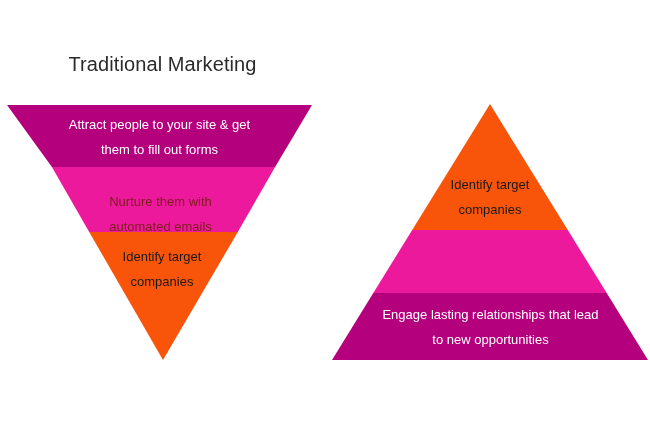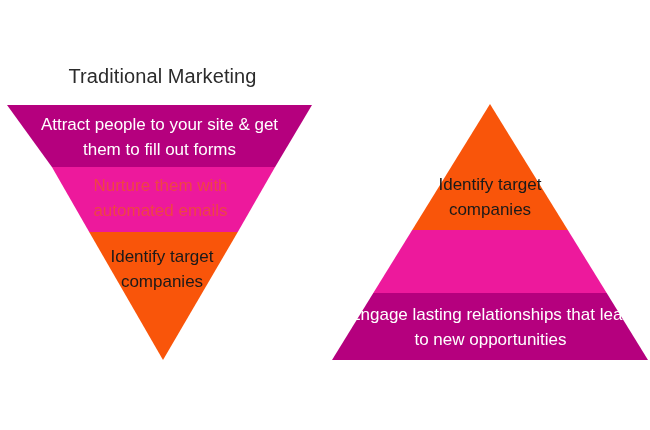--- a/index.html
+++ b/index.html
@@ -39,29 +39,29 @@
     position: absolute;
     text-align: center;
     font-family: "Liberation Sans", sans-serif;
     font-size: 20px;
     font-weight: 400;
     letter-spacing: 0.1px;
     color: #2b2b2b;
     white-space: nowrap;
     line-height: 1;
   }
-  #title-left  { left: 0px;   top: 66px; width: 325px; }
+  #title-left  { left: 0px;   top: 54px; width: 325px; }
   #title-right { left: 325px; top: 66px; width: 325px; }
 
   
   .band-text {
     position: absolute;
     text-align: center;
     font-family: "Liberation Sans", sans-serif;
-    font-size: 17px;
+    font-size: 13px;
     font-weight: 400;
     line-height: 25px;
     white-space: pre-line;
     pointer-events: none;
   }
   .on-dark  { color: #ffffff; }
   .on-light { color: #1a1a1a; }
 
   
   #lf-band-1-text { left: 22px;  top: 112px; width: 275px; }
@@ -92,21 +92,21 @@
       <polygon id="rp-band-3" points="373.3,293 606.7,293 648,360 332,360" fill="#B5007E"></polygon>
     </g>
   </svg>
 
   <div class="title" id="title-left" style="color: rgb(43, 43, 43);">Traditional Marketing</div>
 
 
   <div class="band-text on-dark" id="lf-band-1-text" style="color: rgb(255, 255, 255);">Attract people to your site &amp; get
 them to fill out forms</div>
 
-  <div class="band-text on-light" id="lf-band-2-text" style="color: #ef4444;">Nurture them with
+  <div class="band-text on-light" id="lf-band-2-text" style="color: #7f1d1d; margin-top: 16px;">Nurture them with
 automated emails</div>
 
   <div class="band-text on-light" id="lf-band-3-text" style="color: rgb(26, 26, 26);">Identify target
 companies</div>
 
   <div class="band-text on-light" id="rp-band-1-text" style="color: rgb(26, 26, 26);">Identify target
 companies</div>
 
 
   <div class="band-text on-dark" id="rp-band-3-text" style="color: rgb(255, 255, 255);">Engage lasting relationships that lead

